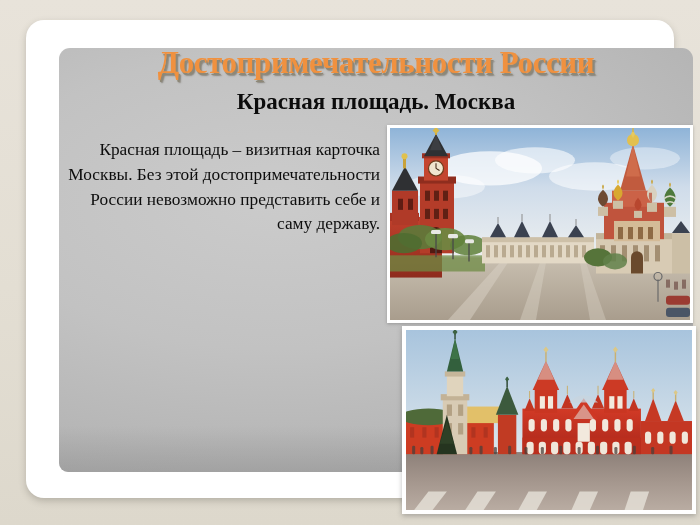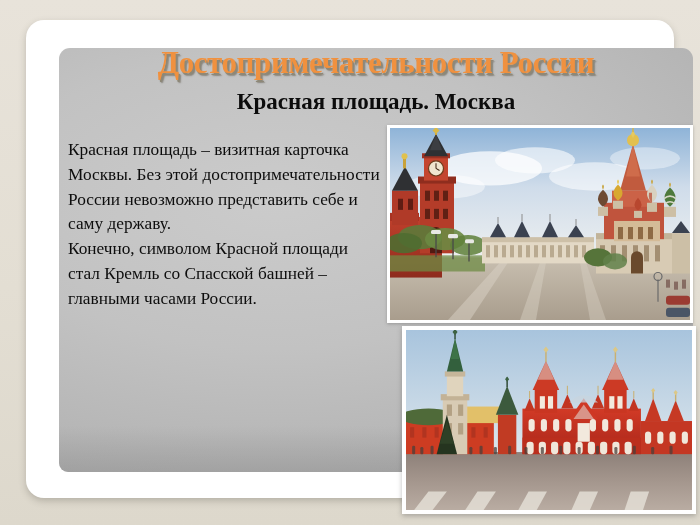--- a/index.html
+++ b/index.html
@@ -89,21 +89,21 @@
     white-space: nowrap;
     z-index: 6;
   }
 
   
   .body-text {
     position: absolute;
     left: 42px;
     top: 118px;
     width: 312px;
-    text-align: left;
+    text-align: right;
     font-family: "Liberation Serif", serif;
     font-size: 17.3px;
     line-height: 24.8px;
     color: #0d0d0d;
     z-index: 6;
   }
   .body-text p {
     margin: 0;
   }
 
@@ -153,21 +153,20 @@
   <div class="slide-card">
 
     <div class="content-panel"></div>
 
     <div class="title">Достопримечательности России</div>
 
     <div class="subtitle">Красная площадь. Москва</div>
 
     <div class="body-text">
       <p>Красная площадь – визитная карточка Москвы. Без этой достопримечательности России невозможно представить себе и саму державу.</p>
-      <p>Конечно, символом Красной площади стал Кремль со Спасской башней – главными часами России.</p>
     </div>
 
     <div class="photo photo-top">
       <div class="scene">
         <svg viewBox="0 0 300 190" preserveAspectRatio="none">
           <defs>
             <linearGradient id="skyA" x1="0" y1="0" x2="0" y2="1">
               <stop offset="0%" stop-color="#8fb4d8"></stop>
               <stop offset="45%" stop-color="#cfdcea"></stop>
               <stop offset="100%" stop-color="#eef0f0"></stop>

